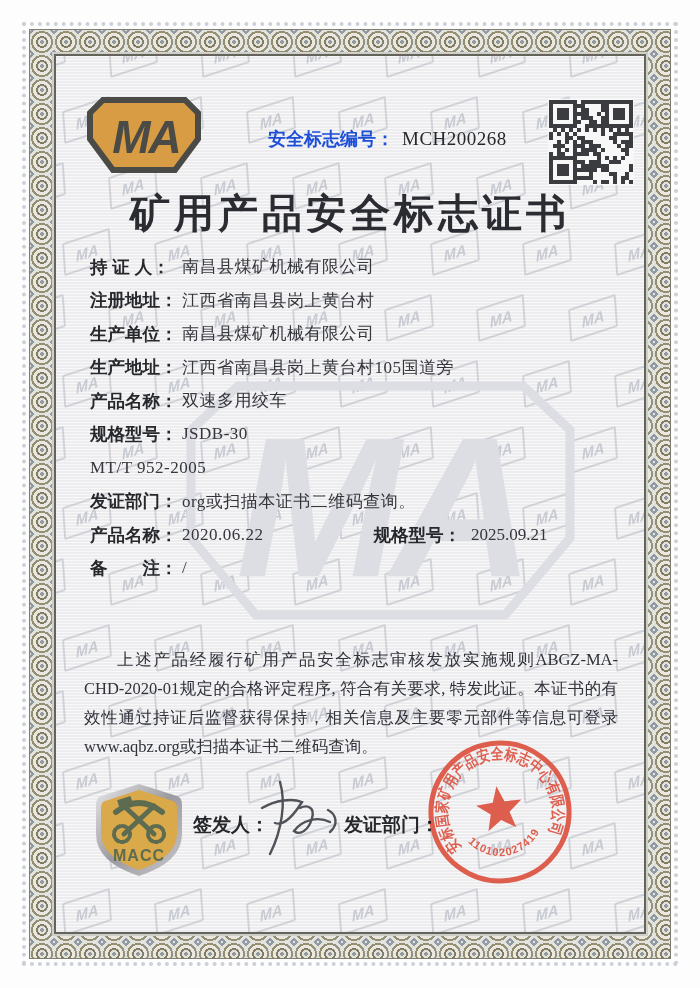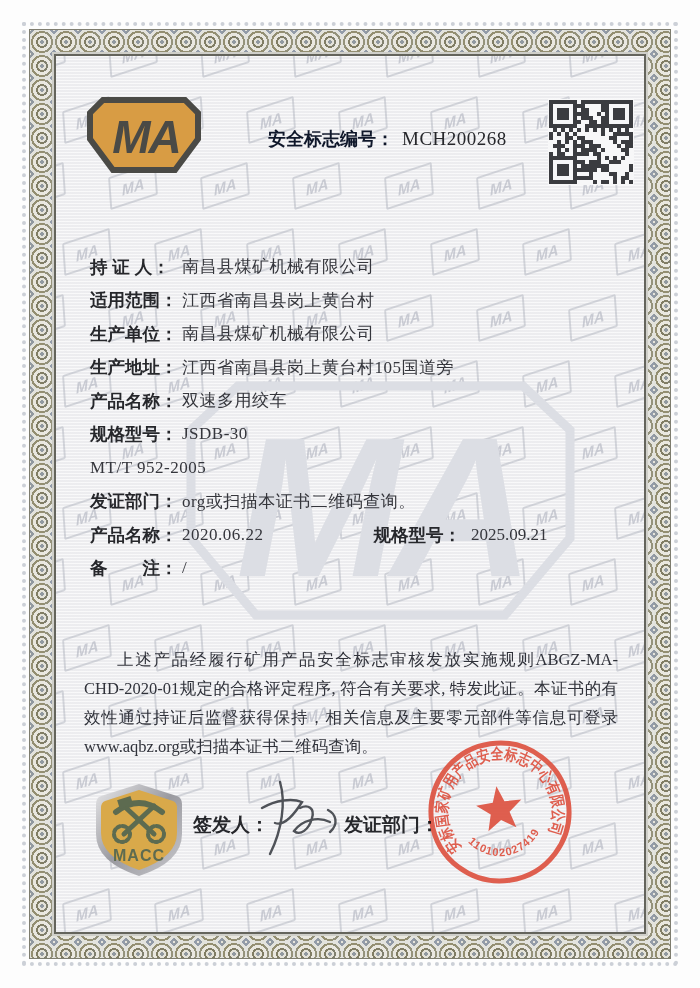--- a/index.html
+++ b/index.html
@@ -23,21 +23,21 @@
   .wm-layer{position:absolute;inset:0;overflow:hidden;}
   .wm-tile{position:absolute;width:46px;height:28px;border:2px solid rgba(168,172,184,.45);
            color:rgba(168,172,184,.55);font:italic 700 15px "Liberation Sans",sans-serif;
            display:flex;align-items:center;justify-content:center;
            transform:rotate(-18deg) skewX(-14deg);border-radius:2px;}
   .wm-big{position:absolute;left:183px;top:378px;}
   
   .content{position:absolute;inset:0;z-index:3;}
   .ma-badge{position:absolute;left:87px;top:97px;}
   .cert-no{position:absolute;left:268px;top:127px;display:flex;align-items:baseline;}
-  .cert-no .lbl{font:700 18px "Liberation Sans",sans-serif;color:#0f172a;}
+  .cert-no .lbl{font:700 18px "Liberation Sans",sans-serif;color:#1d4ed8;}
   .cert-no .val{font:400 19px "Liberation Serif",serif;color:#26272b;margin-left:8px;letter-spacing:.5px;}
   .qr{position:absolute;left:548px;top:99px;width:86px;height:86px;background:#f7f7f8;}
   .qr i{position:absolute;width:4px;height:4px;background:#3b3c40;}
   .title{position:absolute;left:0;top:186px;width:700px;text-align:center;
          font:700 40px "Liberation Serif",serif;color:#2b2c31;letter-spacing:4px;}
   .fields{position:absolute;left:90px;top:250px;width:528px;}
   .frow{height:33.5px;display:flex;align-items:center;white-space:nowrap;}
   .frow .lbl{font:700 17.5px "Liberation Sans",sans-serif;color:#26272b;min-width:92px;}
   .frow .lbl.wide{min-width:0;margin-right:14px;}
   .frow .val{font:400 17px "Liberation Serif",serif;color:#35363c;letter-spacing:.5px;}
@@ -418,28 +418,29 @@
         <i style="left: 21px; top: 81px;"></i>
         <i style="left: 25px; top: 81px;"></i>
         <i style="left: 45px; top: 81px;"></i>
         <i style="left: 53px; top: 81px;"></i>
         <i style="left: 57px; top: 81px;"></i>
         <i style="left: 65px; top: 81px;"></i>
         <i style="left: 73px; top: 81px;"></i>
         <i style="left: 81px; top: 81px;"></i>
       </div>
 
+    <div class="title">矿用产品安全标志证书</div>
 
     <div class="fields">
       <div class="frow">
         <span class="lbl">持 证 人：</span>
         <span class="val">南昌县煤矿机械有限公司</span>
       </div>
       <div class="frow">
-        <span class="lbl">适用范围：</span>
+        <span class="lbl">注册地址：</span>
         <span class="val">江西省南昌县岗上黄台村</span>
       </div>
       <div class="frow">
         <span class="lbl">生产单位：</span>
         <span class="val">南昌县煤矿机械有限公司</span>
       </div>
       <div class="frow">
         <span class="lbl">生产地址：</span>
         <span class="val">江西省南昌县岗上黄台村105国道旁</span>
       </div>

